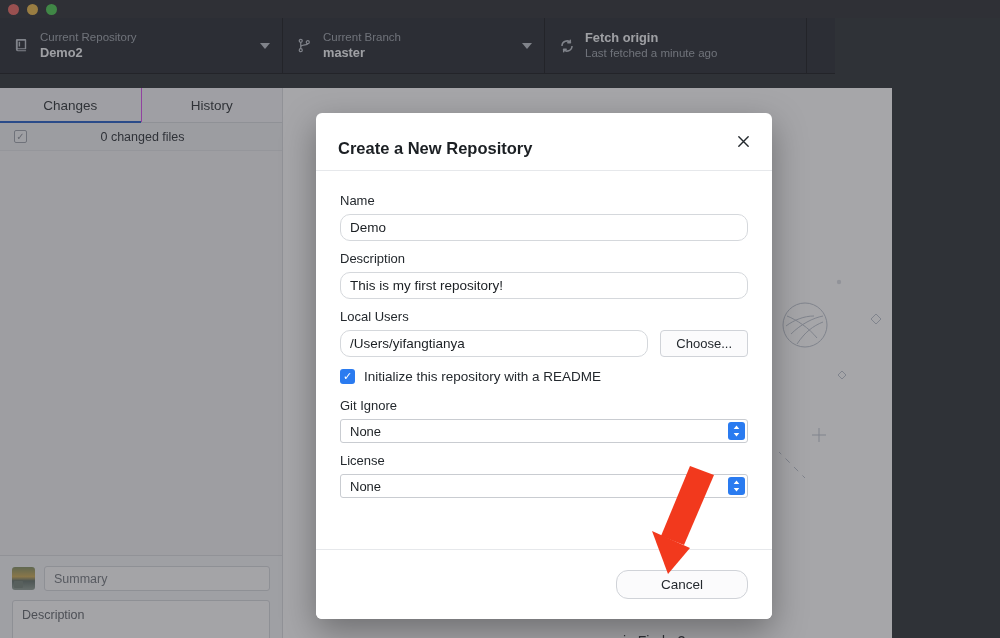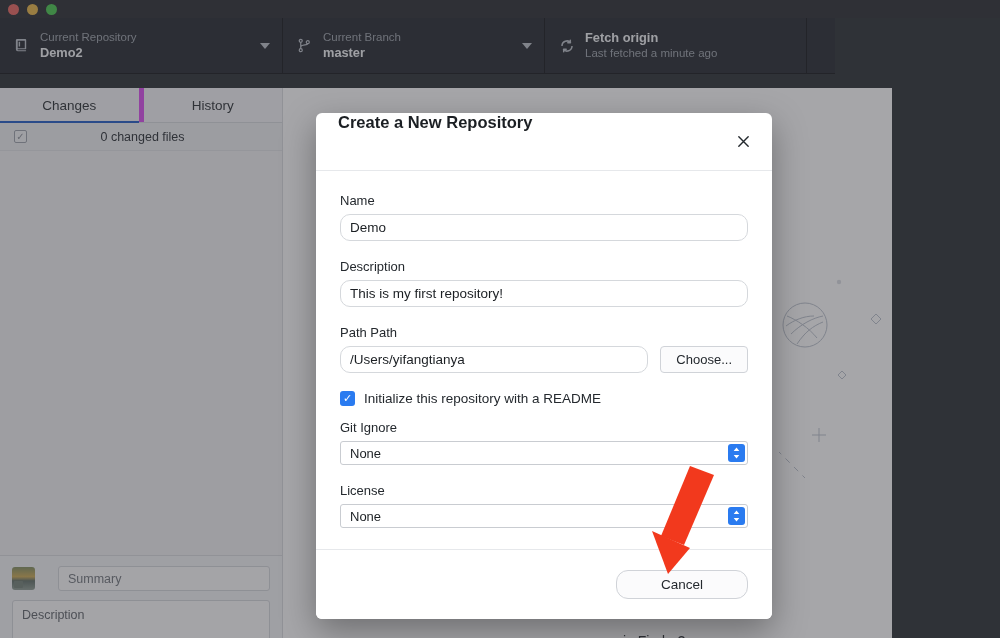--- a/index.html
+++ b/index.html
@@ -56,41 +56,41 @@
   .sidebar {
     position: absolute; left: 0; top: 0; width: 283px; height: 564px;
     background: #f6f7f9; border-right: 1px solid #d8dade;
     display: flex; flex-direction: column;
   }
   .tabs { display: flex; height: 35px; border-bottom: 1px solid #d5d8dc; background: #f2f3f5; }
   .tab {
     flex: 1; display: flex; align-items: center; justify-content: center;
     font-size: 13.5px; color: #24292e; position: relative;
   }
-  .tab + .tab { border-left: 5px solid #d946ef; }
+  .tab + .tab { border-left: 1px solid #d946ef; }
   .tab.active::after {
     content: ""; position: absolute; left: 0; right: 0; bottom: -1px; height: 2.5px; background: #1b57c4;
   }
   .changed-row {
     height: 28px; display: flex; align-items: center; gap: 10px;
     padding: 0 14px; border-bottom: 1px solid #dfe1e5; background: #eceef1;
     font-size: 12.5px; color: #24292e;
   }
   .chk-sm {
     width: 13px; height: 13px; border: 1px solid #9aa0a8; border-radius: 2px;
     background: #f3f4f6; display: flex; align-items: center; justify-content: center;
     color: #8b9098; font-size: 10px; line-height: 1;
   }
   .changed-label { flex: 1; text-align: center; padding-right: 20px; }
   .file-list { flex: 1; background: #f0f1f3; }
 
   .commit-area {
     border-top: 1px solid #d8dade; padding: 10px 12px 0 12px; background: #f3f4f6;
   }
-  .summary-row { display: flex; align-items: center; gap: 23px; }
+  .summary-row { display: flex; align-items: center; gap: 9px; }
   .avatar {
     width: 23px; height: 23px; border-radius: 3px; flex: 0 0 23px;
     background: linear-gradient(180deg,#7e8c5c 0%,#caa84f 42%,#5b6b63 60%,#8c9a90 100%);
     overflow: hidden; position: relative;
   }
   .avatar::after {
     content:""; position:absolute; left:2px; bottom:2px; width:9px; height:7px;
     background:#6f7f74; border-radius:1px;
   }
   .summary-input {
@@ -119,31 +119,31 @@
   }
 
   
   .dialog {
     position: absolute; left: 316px; top: 113px; width: 456px; height: 506px;
     background: #fff; border-radius: 6px;
     box-shadow: 0 12px 34px rgba(0,0,0,0.34);
     display: flex; flex-direction: column; overflow: hidden;
   }
   .dlg-header {
-    height: 58px; flex: 0 0 58px; display: flex; align-items: flex-start;
-    padding: 0 22px; border-bottom: 1px solid #e6e8eb; position: relative;
+    height: 58px; flex: 0 0 58px; display: flex; align-items: flex-end;
+    padding: 12px 22px; border-bottom: 1px solid #e6e8eb; position: relative;
   }
   .dlg-title { font-size: 16.5px; font-weight: bold; color: #1b1f23; }
   .dlg-close {
     position: absolute; right: 18px; top: 50%; transform: translateY(-50%);
     width: 22px; height: 22px; display: flex; align-items: center; justify-content: center;
     color: #24292e;
   }
   .dlg-content { flex: 1; padding: 22px 24px 0 24px; }
-  .field { margin-bottom: 18px; }
+  .field { margin-bottom: 10px; }
   .field:last-child { margin-bottom: 0; }
   .flabel { font-size: 13px; color: #24292e; margin-bottom: 6px; }
   .finput {
     height: 27px; border: 1px solid #d5d8dc; border-radius: 10px; background: #fff;
     display: flex; align-items: center; padding: 0 9px;
     font-size: 13.5px; color: #1b1f23;
   }
   .path-row { display: flex; gap: 12px; align-items: center; }
   .path-row .finput { flex: 1; }
   .choose-btn {
@@ -312,21 +312,21 @@
         <div class="flabel">Name</div>
         <div class="finput">Demo</div>
       </div>
 
       <div class="field">
         <div class="flabel">Description</div>
         <div class="finput">This is my first repository!</div>
       </div>
 
       <div class="field">
-        <div class="flabel">Path Path</div>
+        <div class="flabel">Local Users</div>
         <div class="path-row">
           <div class="finput">/Users/yifangtianya</div>
           <div class="choose-btn">Choose...</div>
         </div>
       </div>
 
       <div class="chk-row">
         <span class="chk-blue">✓</span>
         <span class="chk-text">Initialize this repository with a README</span>
       </div>

